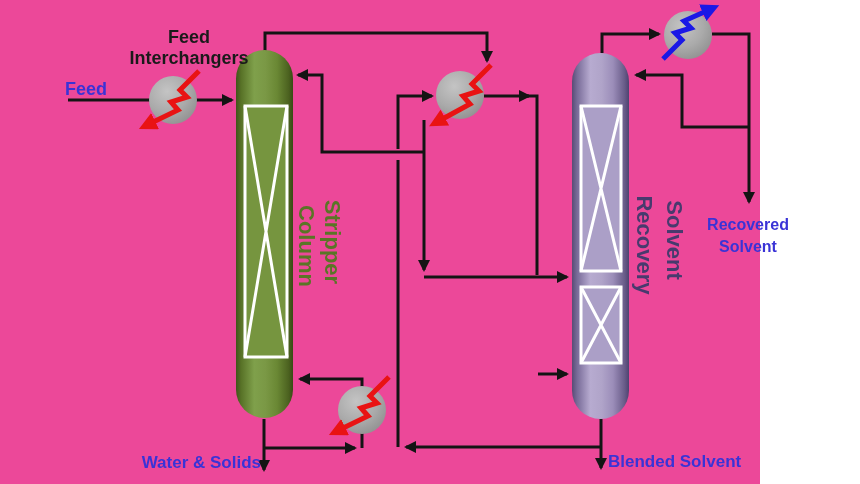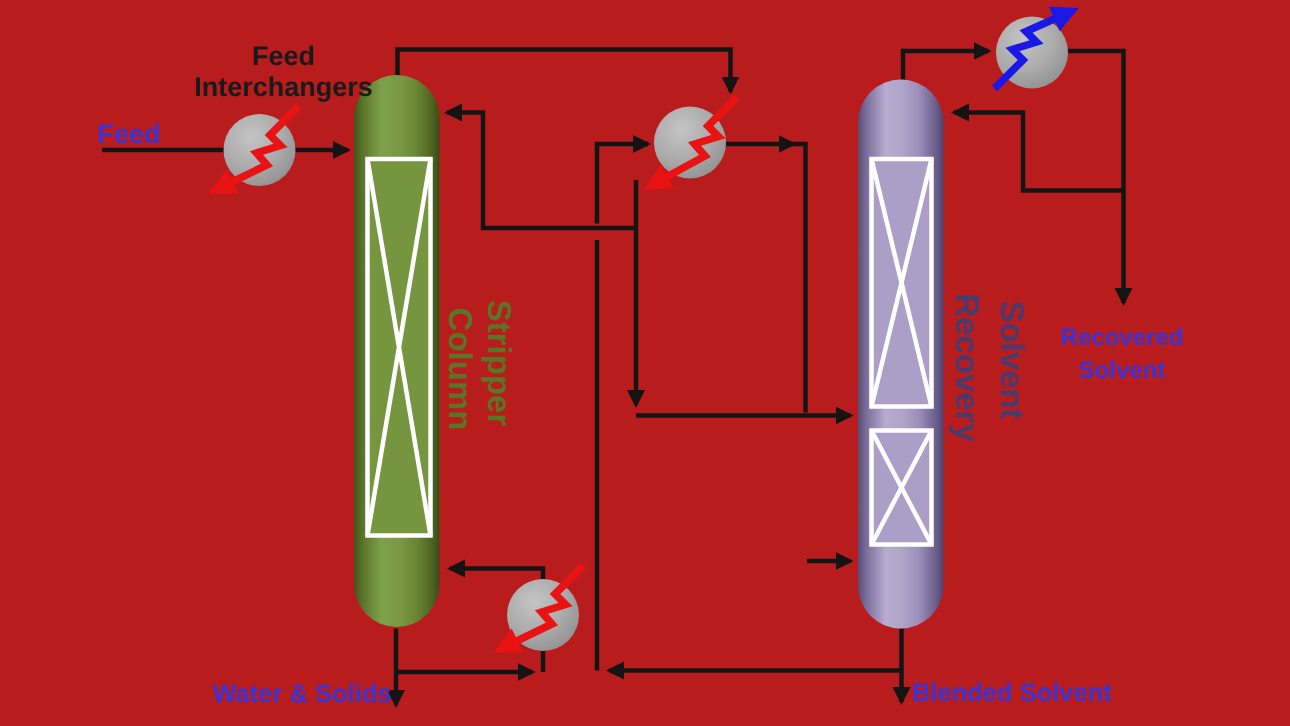--- a/index.html
+++ b/index.html
@@ -1,17 +1,17 @@
 <!DOCTYPE html>
 <html style="--c-line: #141414; --c-hot: #e91313; --c-cold: #1a18e6; --c-stream-label: #3a33d6; --c-black-label: #1a1a1a; --c-stripper-fill: #74923e; --c-stripper-label: #5a7526; --c-solvent-fill: #ab9ec6; --c-solvent-label: #483a6e; --c-exchanger-fill: #a9a9a9;"><head>
 <meta charset="utf-8">
 <style>
   html,body{margin:0;padding:0;background:#ffffff;}
   body{width:860px;height:484px;overflow:hidden;font-family:"Liberation Sans",sans-serif;}
-  #stage{position:relative;width:860px;height:484px;background:#b91c1c;}
+  #stage{position:relative;width:760px;height:484px;background:#ec4899;}
   svg{display:block;}
   .stream{stroke:var(--c-line);stroke-width:3;fill:none;}
   .vessel-green{fill:url(#gradGreen);}
   .vessel-purple{fill:url(#gradPurple);}
   .pack-green{fill:#76953f;stroke:#ffffff;stroke-width:3;}
   .pack-purple{fill:#ab9fc7;stroke:#ffffff;stroke-width:3;}
   .pack-x{stroke:#ffffff;stroke-width:3;fill:none;}
   .hx{fill:url(#gradHx);}
   .zig-hot{stroke:var(--c-hot);stroke-width:5;fill:none;stroke-linejoin:miter;}
   .zig-cold{stroke:var(--c-cold);stroke-width:5;fill:none;stroke-linejoin:miter;}

